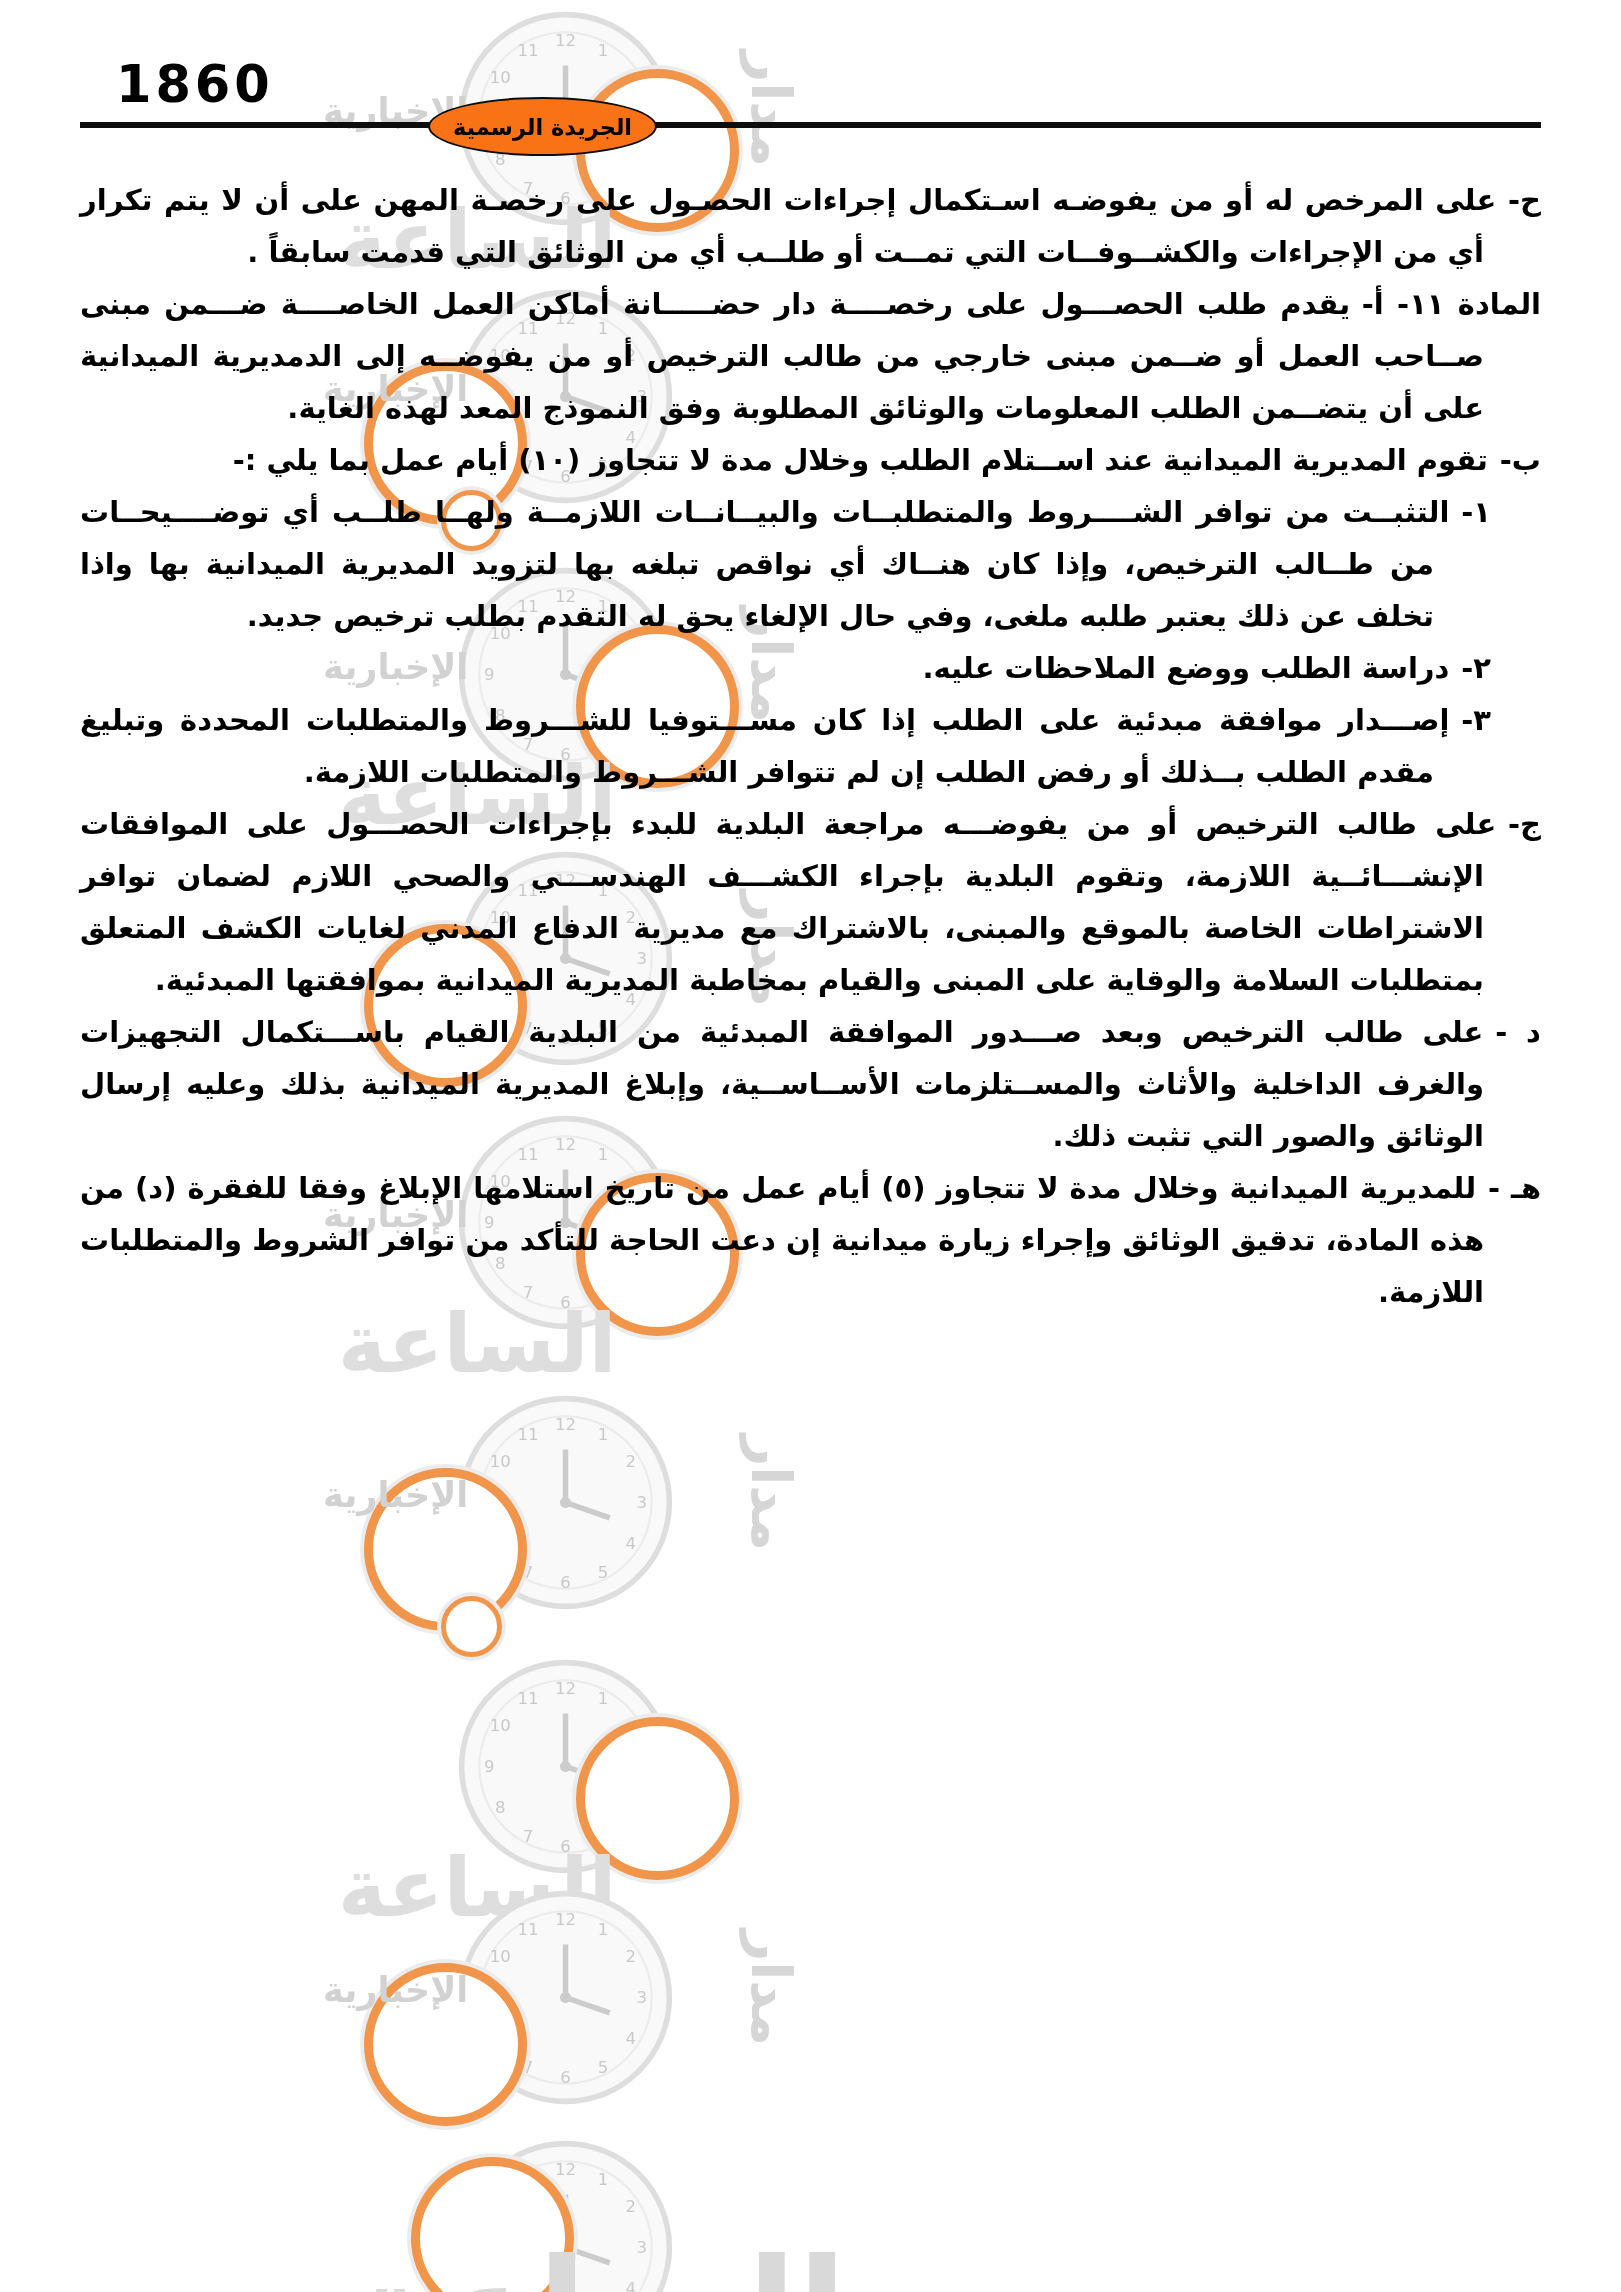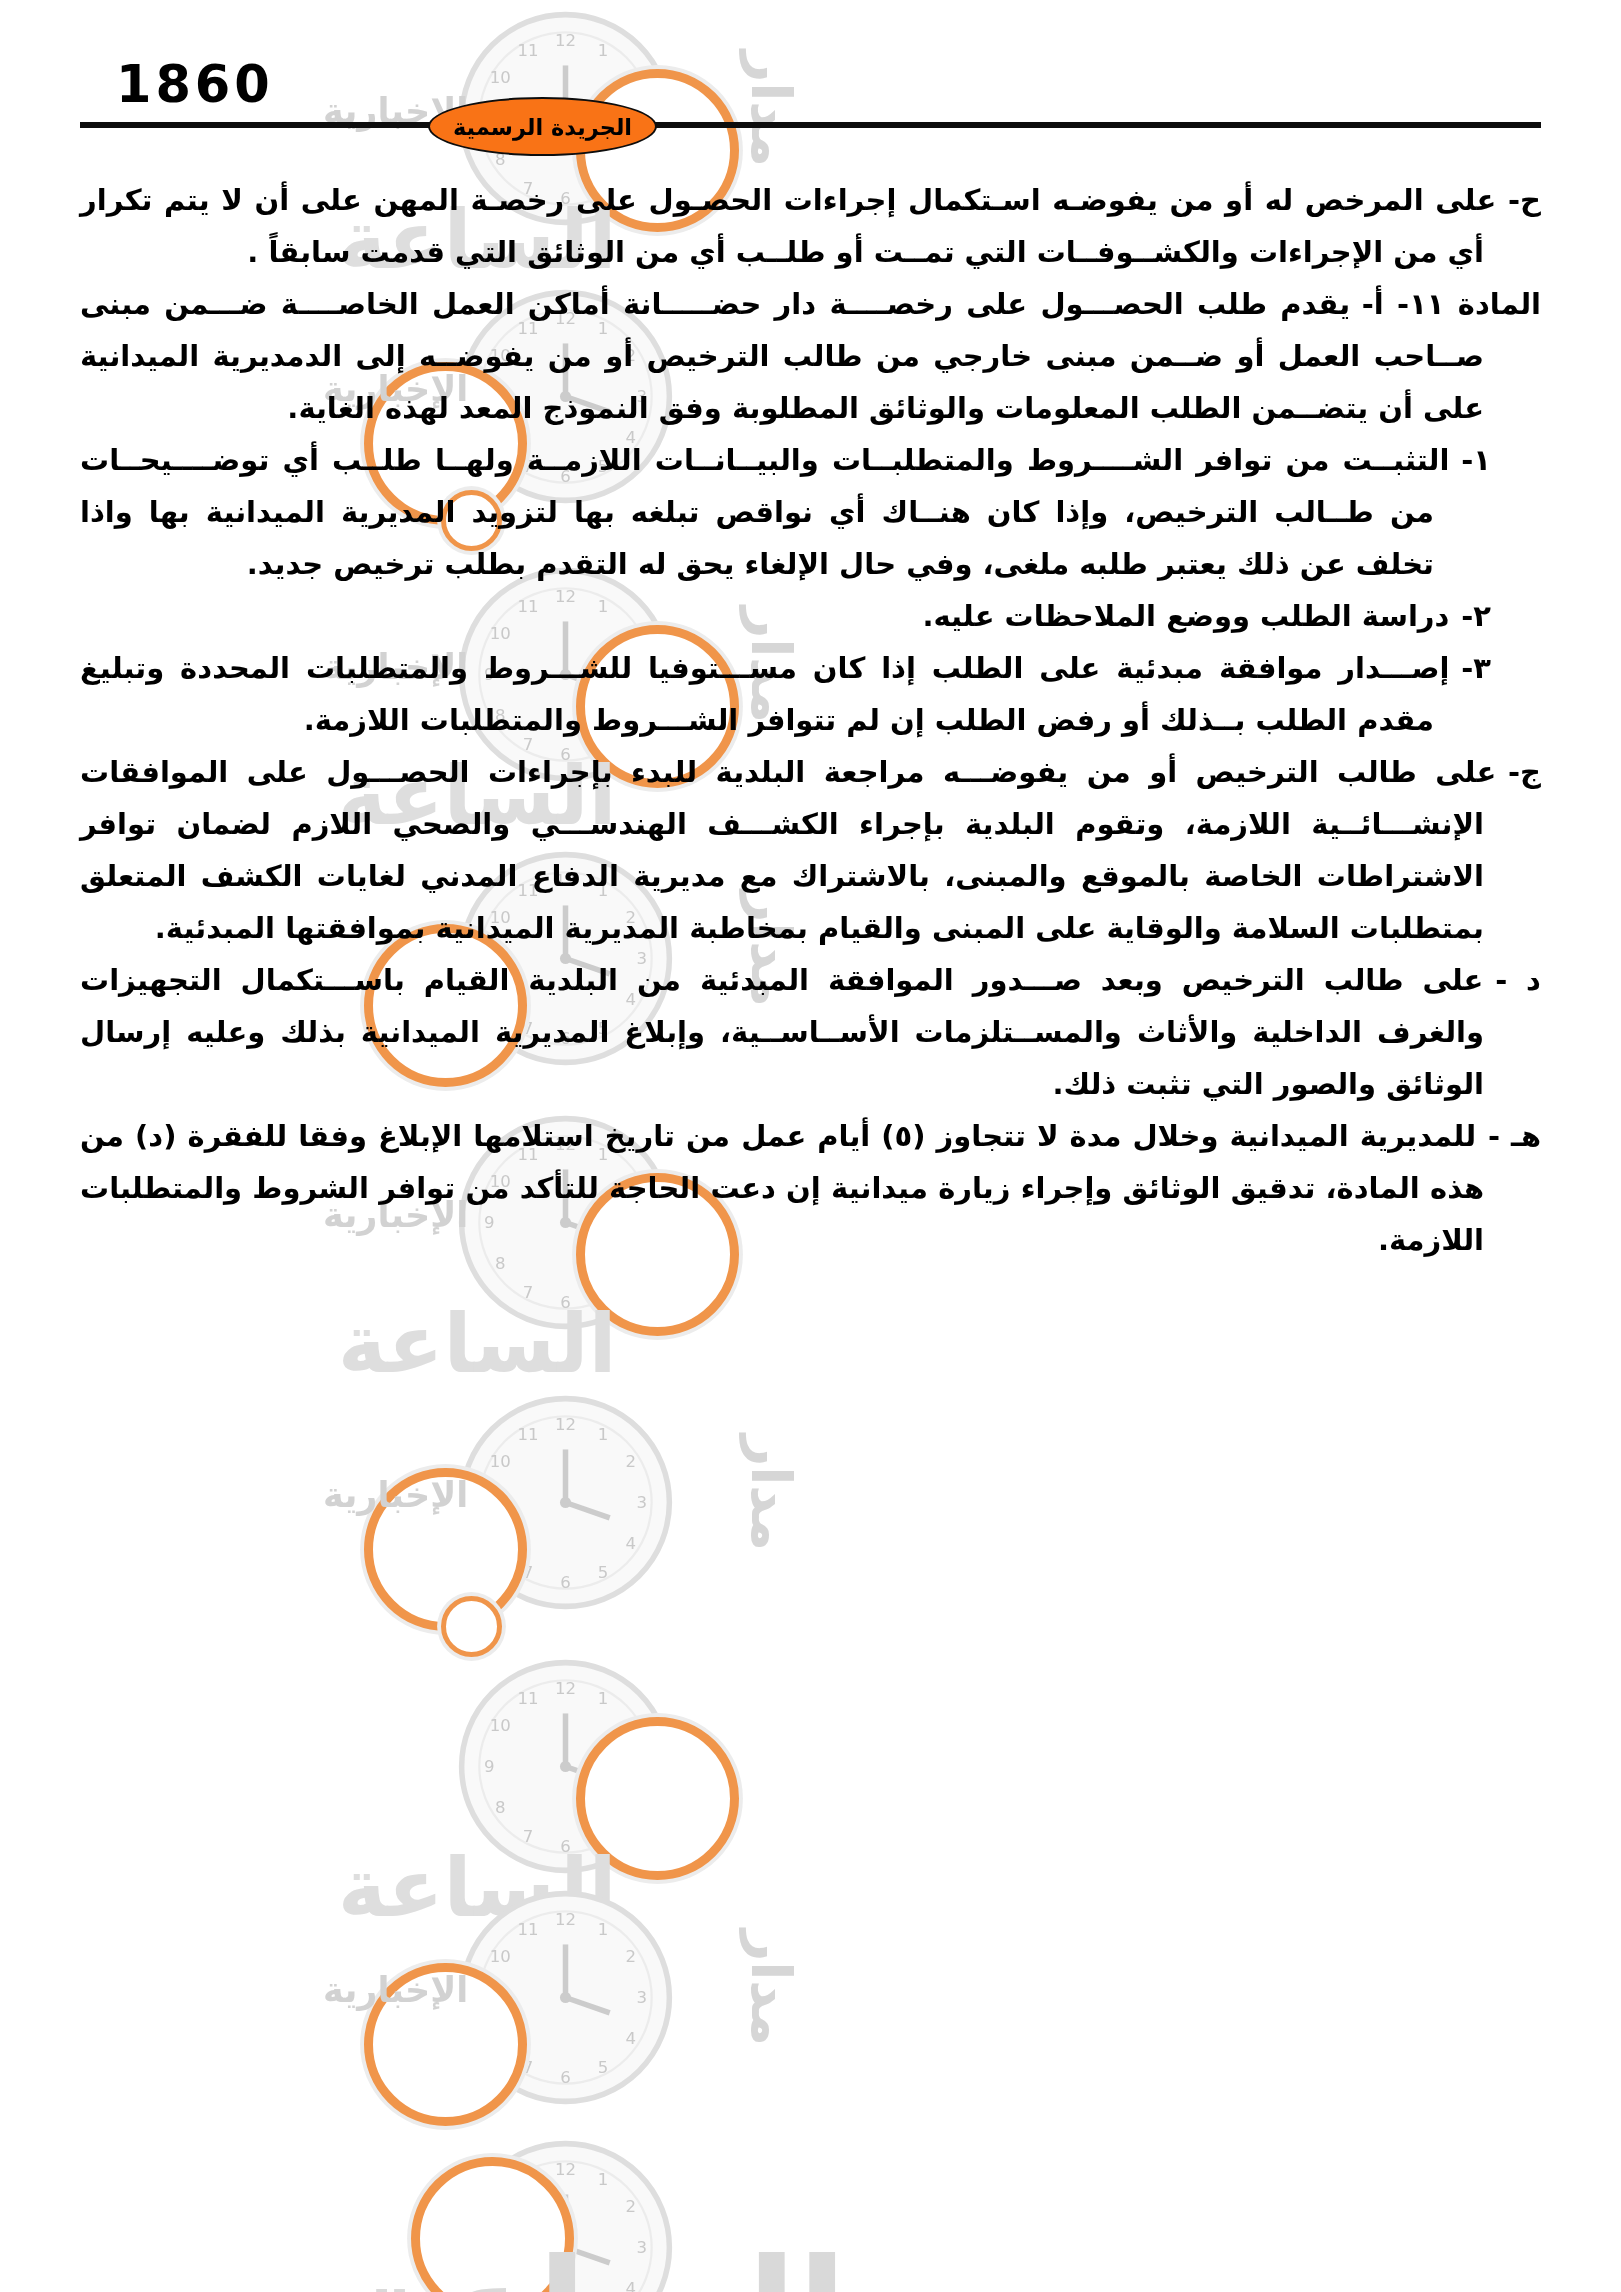--- a/index.html
+++ b/index.html
@@ -196,20 +196,23 @@
 
     <p class="para">
       <span class="marker">ح-</span><span>على المرخص له أو من يفوضـه اسـتكمال إجراءات الحصـول على رخصـة المهن على أن لا يتم تكرار أي من الإجراءات والكشــوفــات التي تمــت أو طلــب أي من الوثائق التي قدمت سابقاً .</span>
     </p>
 
 
     <p class="para">
       <span class="marker">المادة ١١- أ-</span><span>يقدم طلب الحصـــول على رخصــــة دار حضـــــانة أماكن العمل الخاصــــة ضـــمن مبنى صــاحب العمل أو ضــمن مبنى خارجي من طالب الترخيص أو من يفوضــه إلى الدمديرية الميدانية على أن يتضــمن الطلب المعلومات والوثائق المطلوبة وفق النموذج المعد لهذه الغاية.</span>
     </p>
 
+    <p class="para">
+      <span class="marker">ب-</span><span>تقوم المديرية الميدانية عند اســتلام الطلب وخلال مدة لا تتجاوز (١٠) أيام عمل بما يلي :-</span>
+    </p>
 
     <p class="para lvl1">
       <span class="marker">١-</span><span>التثبــت من توافر الشــــروط والمتطلبــات والبيــانــات اللازمــة ولهــا طلــب أي توضــــيحــات من طــالب الترخيص، وإذا كان هنــاك أي نواقص تبلغه بها لتزويد المديرية الميدانية بها واذا تخلف عن ذلك يعتبر طلبه ملغى، وفي حال الإلغاء يحق له التقدم بطلب ترخيص جديد.</span>
     </p>
 
     <p class="para lvl1">
       <span class="marker">٢-</span><span>دراسة الطلب ووضع الملاحظات عليه.</span>
     </p>
 
     <p class="para lvl1">

